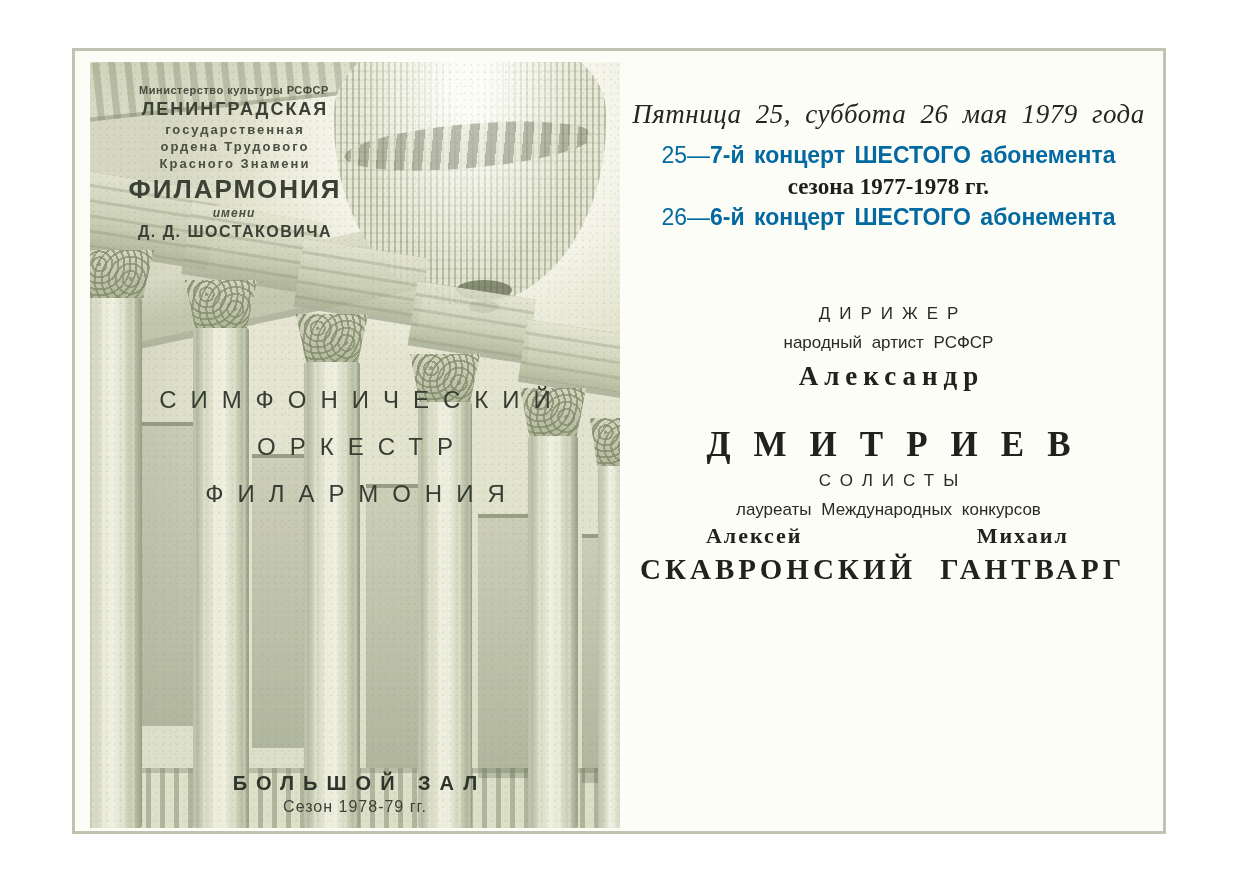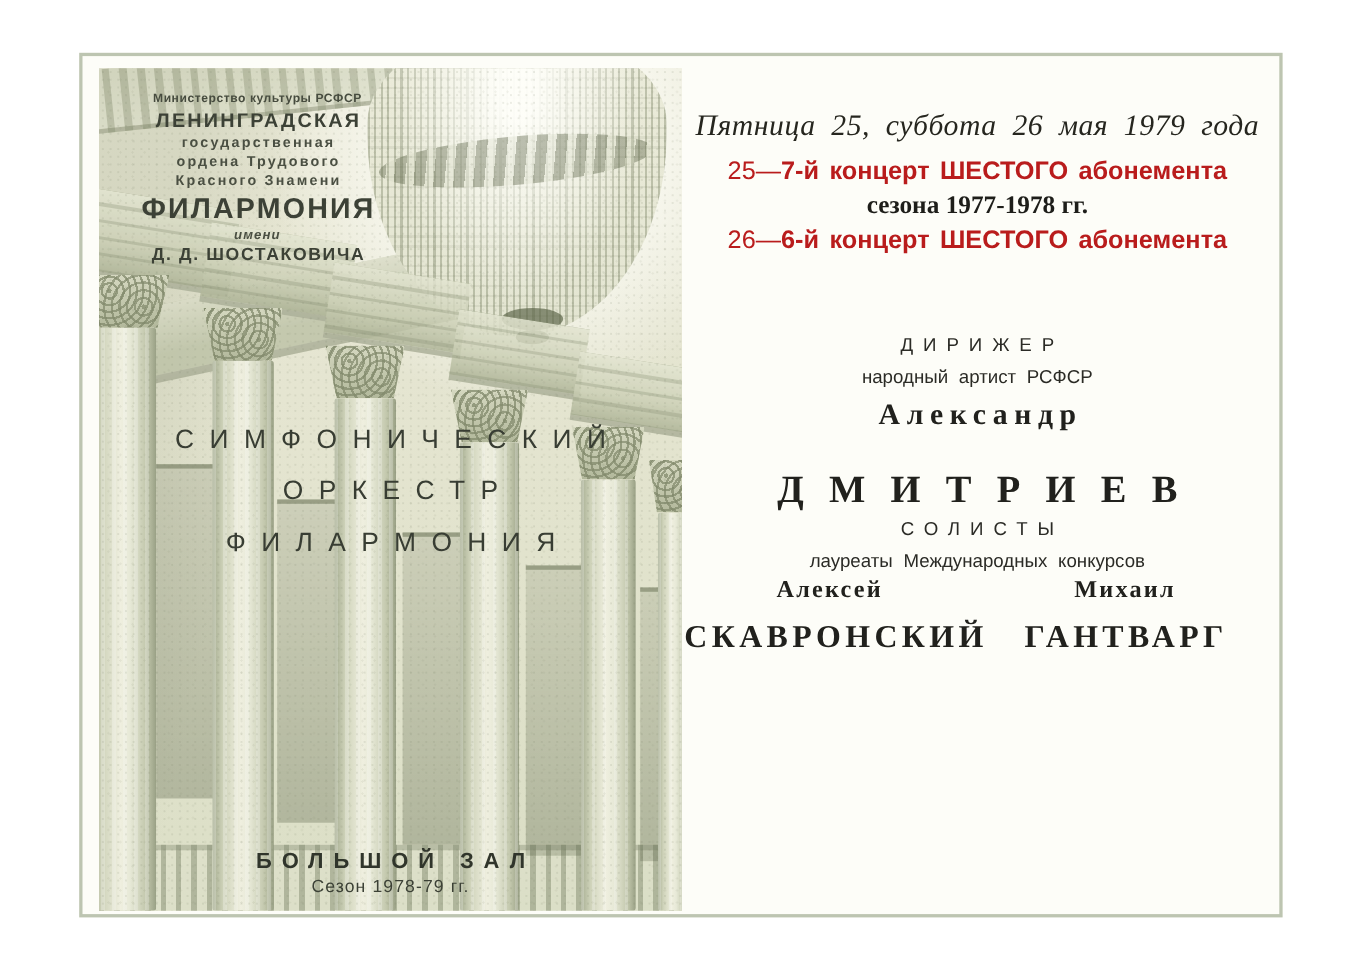--- a/index.html
+++ b/index.html
@@ -100,37 +100,37 @@
   .cv-hall { left:0; right:0; top:710px; text-align:center; color:#30352b; }
   .cv-hall-name { font-size:20px; font-weight:bold; letter-spacing:9px; padding-left:9px; }
   .cv-season    { font-size:16px; letter-spacing:1px; margin-top:3px; color:#3c4136; }
   
   .content { position:absolute; left:545px; top:0; right:0; bottom:0; color:#21211d; }
   .content > div { position:absolute; left:0; right:6px; text-align:center; }
   .date-line {
     top:48px; font-family:"Liberation Serif","DejaVu Serif",serif;
     font-style:italic; font-size:27px; word-spacing:7px; color:#26261f; letter-spacing:.5px;
   }
-  .concert   { font-size:23px; font-weight:bold; word-spacing:3px; color:#b91c1c; }
+  .concert   { font-size:23px; font-weight:bold; word-spacing:3px; color:#0369a1; }
   .concert .pfx { font-weight:normal; }
   .concert-1     { top:91px; }
   .concert-1-sub { top:123px; font-size:23px; font-weight:bold; color:#1e1e1a;font-family:Liberation Serif, serif; }
   .concert-2     { top:153px; }
   .role-heading  { font-size:17px; letter-spacing:9px;  padding-left:9px; color:#2b2b26; }
   .conductor-heading { top:253px; }
   .conductor-rank    { top:282px; font-size:17px; word-spacing:5px; color:#2b2b26; }
   .serif-name { font-family:"Liberation Serif","DejaVu Serif",serif; font-weight:bold; }
   .conductor-first { top:310px; font-size:27px; letter-spacing:6px; padding-left:6px; }
   .conductor-last  { top:342px; font-size:35px; letter-spacing:23px; padding-left:23px;margin-top:32px; }
   .soloists-heading  { top:420px; }
   .soloists-subtitle { top:449px; font-size:17px; word-spacing:5px; color:#2b2b26; }
   .soloists-row { top:472px; display:flex; }
   .soloist-col  { width:50%; text-align:center; }
   .soloist-first { font-size:22px; letter-spacing:2px; }
-  .soloist-last  { font-size:29px; letter-spacing:4px; padding-left:2px; margin-top:14px; }
+  .soloist-last  { font-size:29px; letter-spacing:4px; padding-left:20px; margin-top:4px; }
 </style>
 </head>
 <body>
 
 <div class="page">
   <div class="card">
 
     <div class="photo">
       <div class="scene">
         <div class="cornice-top"></div>

